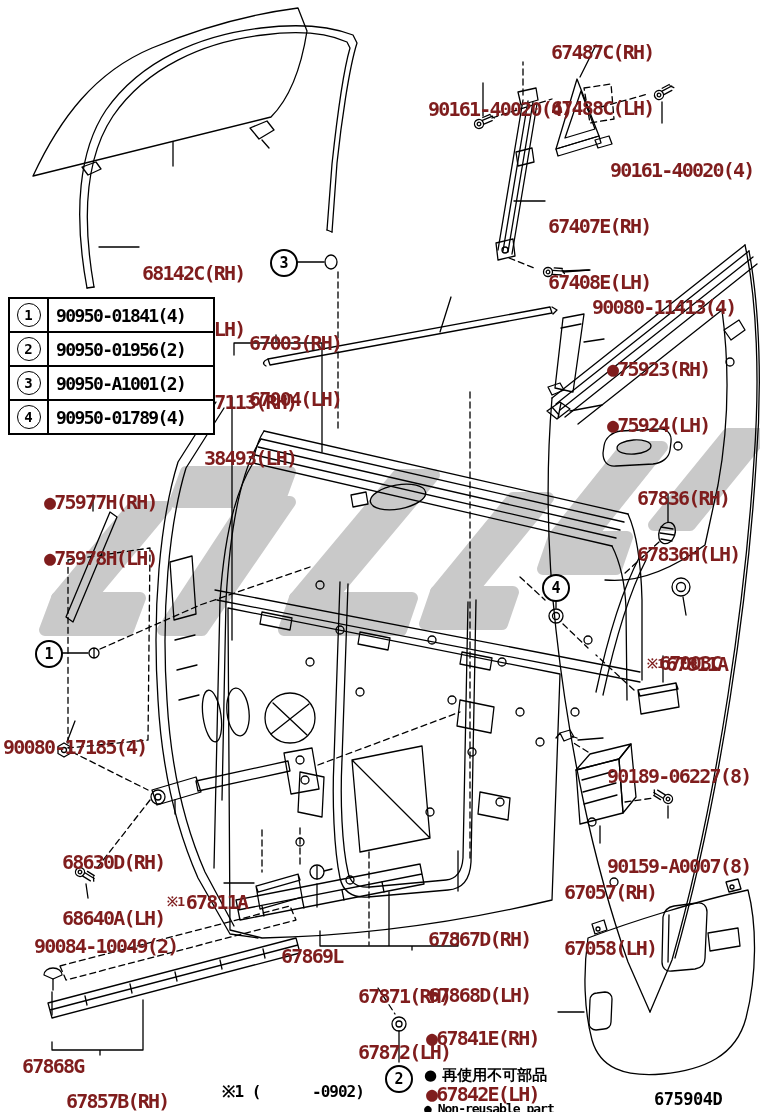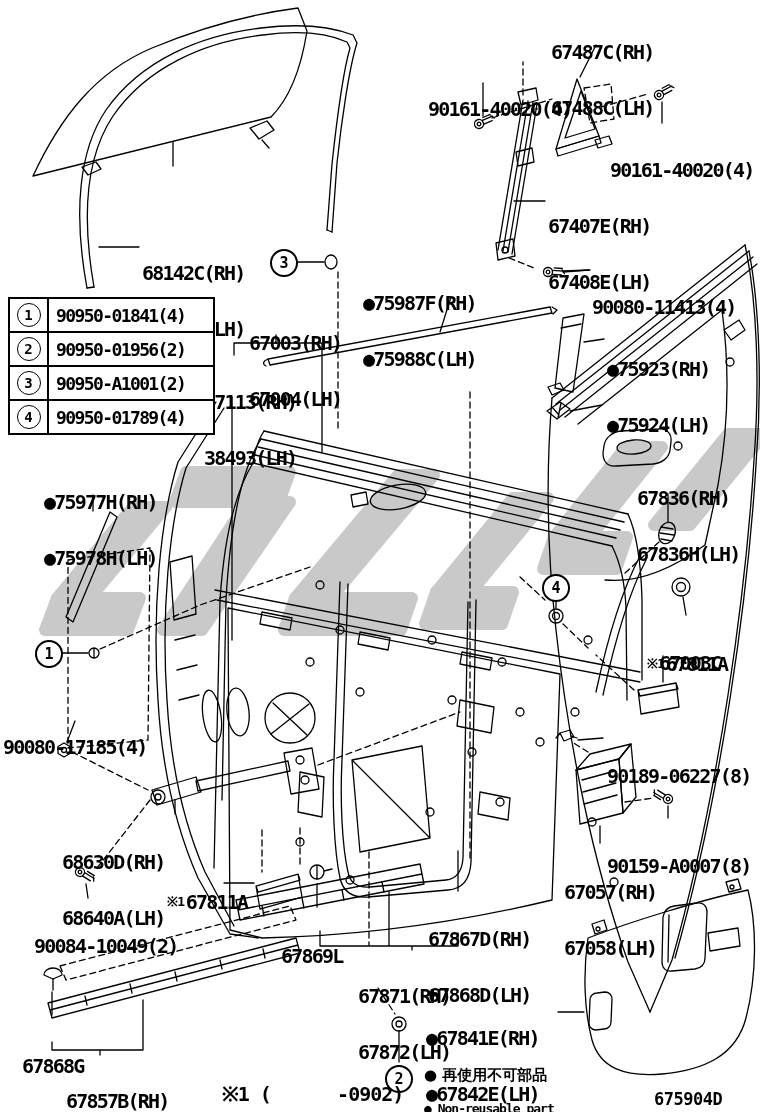--- a/index.html
+++ b/index.html
@@ -4,40 +4,40 @@
 <style>
   html,body { margin:0; padding:0; background:#fff; }
   .stage {
     position:relative; width:760px; height:1112px; background:#ffffff;
     font-family:"DejaVu Sans Mono","Liberation Mono",monospace;
     overflow:hidden; color:#000;
   }
   .stage svg { position:absolute; left:0; top:0; }
   .plabel {
     position:absolute; font-weight:bold; font-size:20px; line-height:18.5px;
-    letter-spacing:-1.8px; white-space:pre; color:#000000;
+    letter-spacing:-1.8px; white-space:pre; color:#7f1d1d;
   }
   .plabel .ln { display:block; }
   .ref { font-size:13px; letter-spacing:-0.5px; vertical-align:3px; margin-right:1px; }
   .callout {
     position:absolute; width:24px; height:24px; border:2px solid #000; border-radius:50%;
     background:#fff; display:flex; align-items:center; justify-content:center;
     font-weight:bold; font-size:15px; letter-spacing:0;
   }
   .ftable { position:absolute; left:8px; top:297px; border:2px solid #000; background:#fff; }
   .frow { display:flex; border-top:2px solid #000; height:32px; }
   .frow:first-child { border-top:none; }
   .fnum { width:37px; border-right:2px solid #000; display:flex; align-items:center; justify-content:center; }
   .fcirc {
     width:22px; height:22px; border:1.6px solid #000; border-radius:50%;
     display:flex; align-items:center; justify-content:center; font-weight:bold; font-size:14px;
   }
   .fpart { width:157px; display:flex; align-items:center; padding-left:7px;
     font-weight:bold; font-size:18px; letter-spacing:-1.6px; white-space:pre; }
-  .note { position:absolute; font-weight:bold; font-size:20px; letter-spacing:-1px; white-space:pre; }
+  .note { position:absolute; font-weight:bold; font-size:16px; letter-spacing:-1px; white-space:pre; }
   .legend { position:absolute; font-weight:bold; }
   .legend .ln { display:block; }
   .lg-jp { font-size:15px; line-height:18px; letter-spacing:0; font-family:"DejaVu Sans","Liberation Sans",sans-serif; font-weight:bold; }
   .lg-en { font-size:13px; line-height:18px; letter-spacing:-1px;margin-top:16px; }
   .code { position:absolute; font-weight:bold; font-size:17px; letter-spacing:-0.5px;text-align:center; }
 </style>
 </head>
 <body>
 
 <div class="stage">
@@ -308,24 +308,20 @@
   <div class="plabel" style="left:610px;top:124px">
     <span class="ln">90161-40020(4)</span>
   </div>
   <div class="plabel" style="left:548px;top:180px">
     <span class="ln">67407E(RH)</span>
     <span class="ln">67408E(LH)</span>
   </div>
   <div class="plabel" style="left:592px;top:261px">
     <span class="ln">90080-11413(4)</span>
   </div>
-  <div class="plabel" style="left:363px;top:257px">
-    <span class="ln">●75987F(RH)</span>
-    <span class="ln">●75988C(LH)</span>
-  </div>
   <div class="plabel" style="left:249px;top:297px">
     <span class="ln">67003(RH)</span>
     <span class="ln">67004(LH)</span>
   </div>
   <div class="plabel" style="left:204px;top:356px">
     <span class="ln">67113(RH)</span>
     <span class="ln">38493(LH)</span>
   </div>
   <div class="plabel" style="left:607px;top:323px">
     <span class="ln">●75923(RH)</span>

